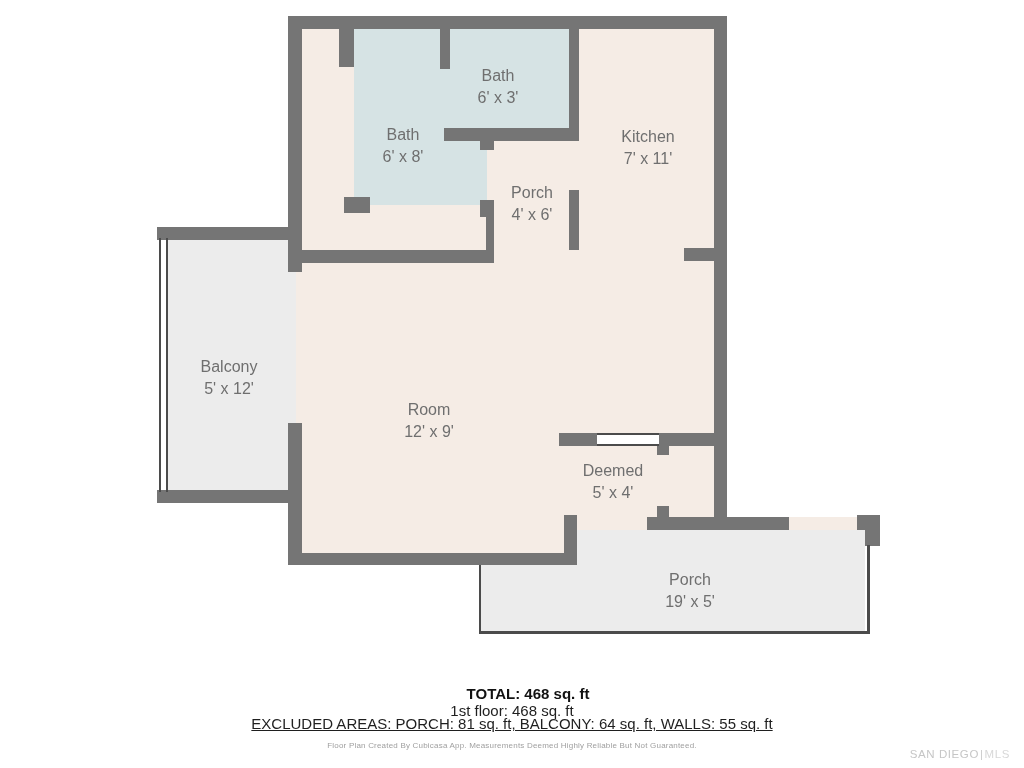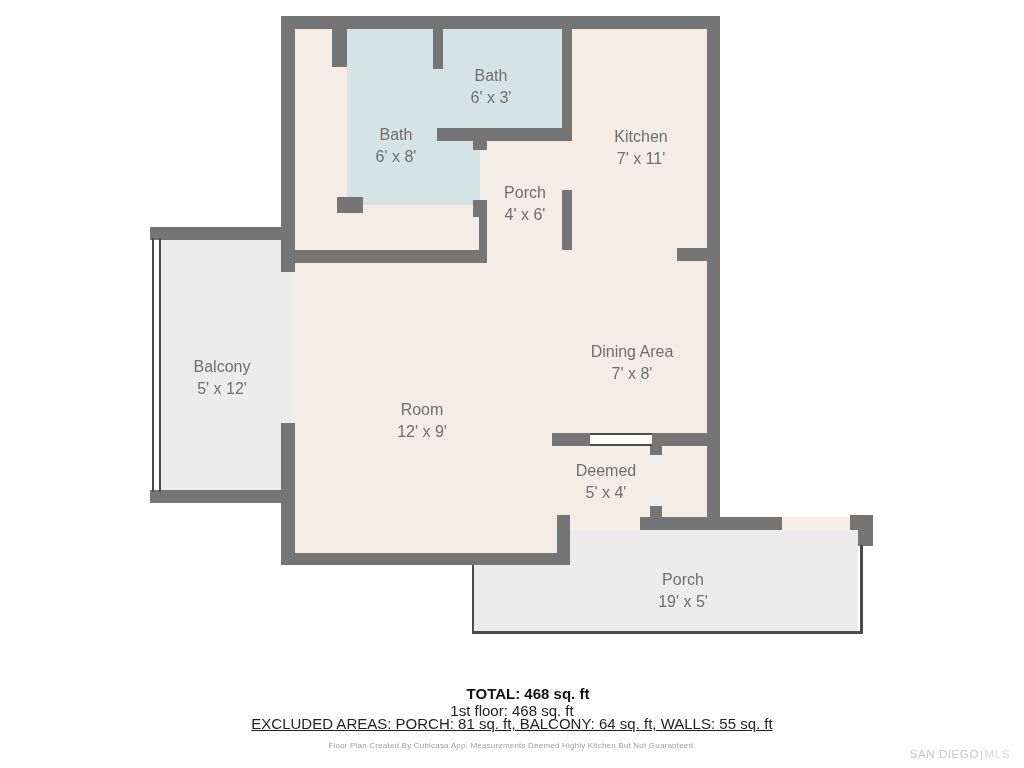--- a/index.html
+++ b/index.html
@@ -1,20 +1,20 @@
 <!DOCTYPE html>
 <html style="--wall: #757575; --floor: #f5ece5; --wet-room: #d6e3e4; --outdoor: #ececec; --label-text: #6f6f6f;"><head>
 <meta charset="utf-8">
 <style>
   html,body{margin:0;padding:0;}
   body{
     width:1024px;height:768px;background:#ffffff;overflow:hidden;
     font-family:"Liberation Sans", sans-serif;position:relative;
   }
-  #plan{position:absolute;left:0;top:0;width:840px;height:768px;}
+  #plan{position:absolute;left:7px;top:0;width:840px;height:768px;}
   .floor{position:absolute;background:var(--floor,#f5ece5);}
   .wet{position:absolute;background:var(--wet-room,#d6e3e4);}
   .outdoor{position:absolute;background:var(--outdoor,#ececec);}
   .wall{position:absolute;background:var(--wall,#757575);}
   .tline{position:absolute;background:#4b4b4b;}
   .window{position:absolute;background:#ffffff;border-top:2px solid #4b4b4b;border-bottom:2px solid #4b4b4b;box-sizing:border-box;}
   .room-label{
     position:absolute;transform:translateX(-50%);text-align:center;
     color:var(--label-text,#6f6f6f);font-size:16px;line-height:21.5px;white-space:nowrap;
   }
@@ -96,38 +96,34 @@
     <div>7' x 11'</div>
   </div>
   <div class="room-label" style="left:525px;top:182px;">
     <div>Porch</div>
     <div>4' x 6'</div>
   </div>
   <div class="room-label" style="left:222px;top:356px;">
     <div>Balcony</div>
     <div>5' x 12'</div>
   </div>
-  <div class="room-label" style="left:632px;top:341px;">
-    <div>Dining Area</div>
-    <div>7' x 8'</div>
-  </div>
   <div class="room-label" style="left:422px;top:399px;">
     <div>Room</div>
     <div>12' x 9'</div>
   </div>
   <div class="room-label" style="left:606px;top:460px;">
     <div>Deemed</div>
     <div>5' x 4'</div>
   </div>
   <div class="room-label" style="left:683px;top:569px;">
     <div>Porch</div>
     <div>19' x 5'</div>
   </div>
 </div>
 
 <div class="summary-line summary-total" style="top:686px;">TOTAL: 468 sq. ft</div>
 <div class="summary-line" style="top:703px;">1st floor: 468 sq. ft</div>
 <div class="summary-line" style="top:716px;text-decoration:underline;">EXCLUDED AREAS: PORCH: 81 sq. ft, BALCONY: 64 sq. ft, WALLS: 55 sq. ft</div>
-<div class="disclaimer" style="top:741px;">Floor Plan Created By Cubicasa App. Measurements Deemed Highly Kitchen But Not Guaranteed.</div>
+<div class="disclaimer" style="top:741px;">Floor Plan Created By Cubicasa App. Measurements Deemed Highly Reliable But Not Guaranteed.</div>
 
 <div class="watermark">
   <span class="wm-agency">SAN DIEGO</span><span class="wm-sep">|</span><span class="wm-suffix">MLS</span>
 </div>
 
 </body></html>

